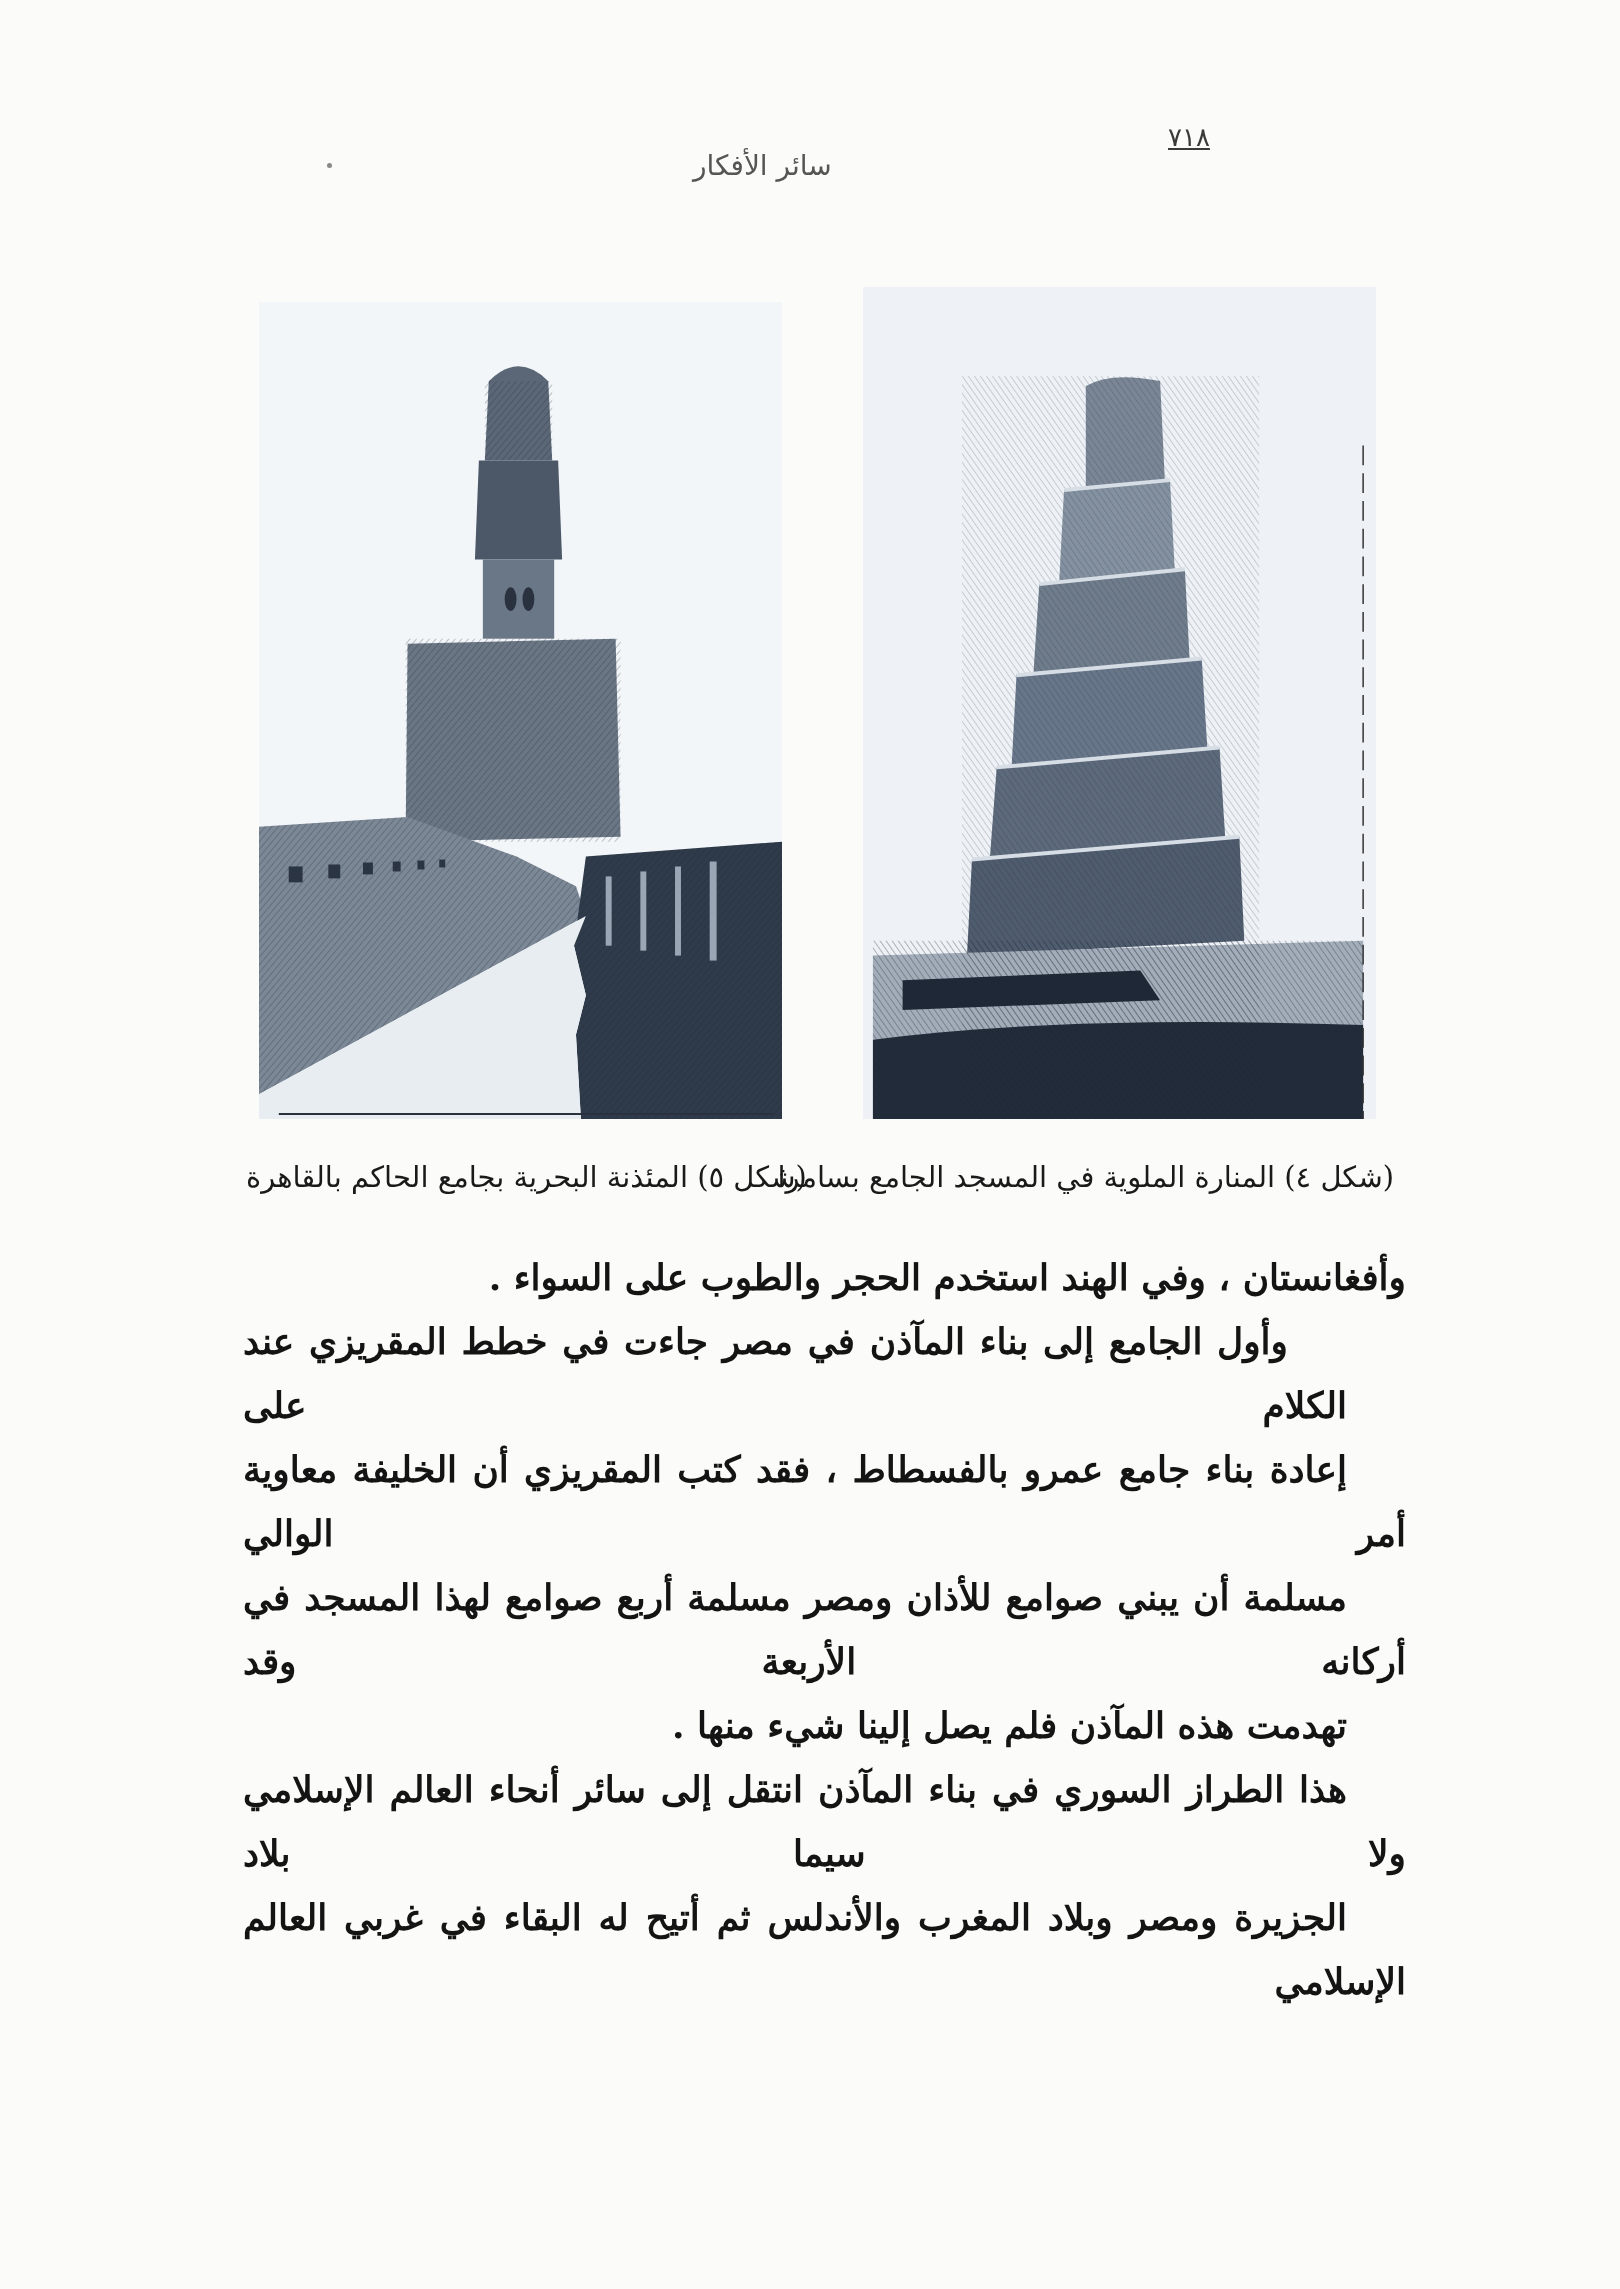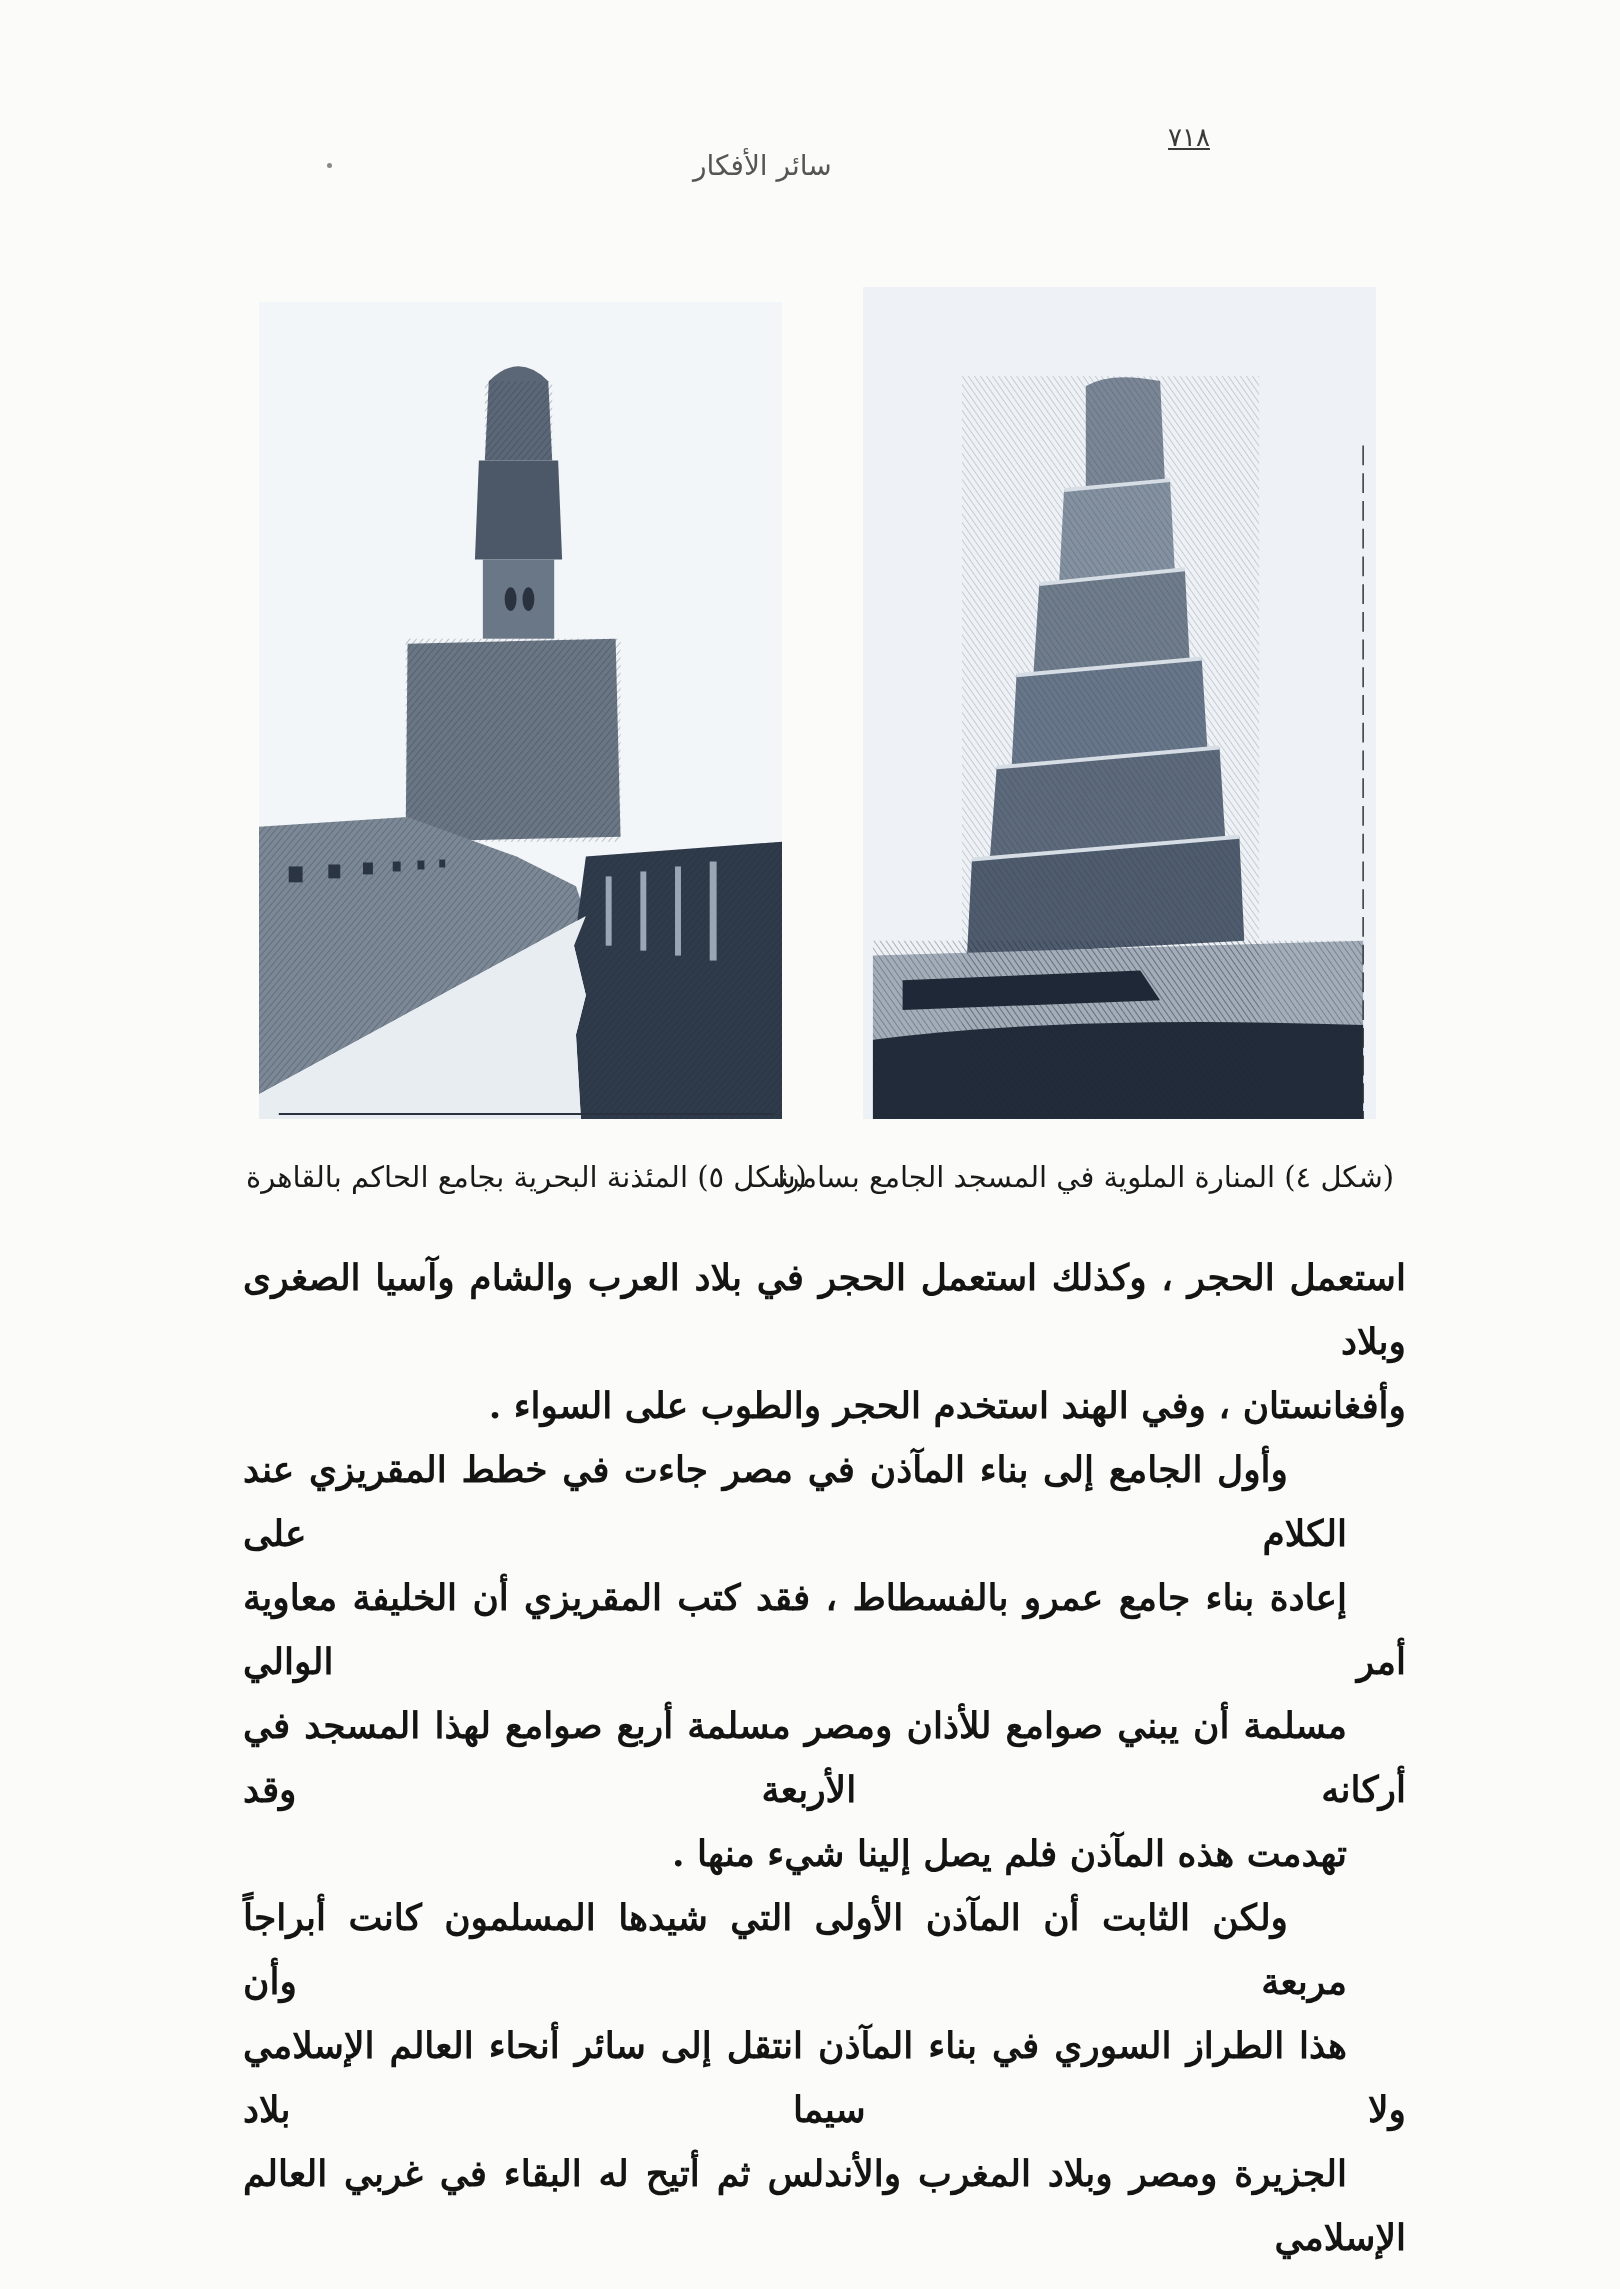--- a/index.html
+++ b/index.html
@@ -107,31 +107,29 @@
       </g>
       <line x1="505" y1="160" x2="505" y2="840" stroke="#333" stroke-width="1.5" stroke-dasharray="20 8"></line>
     </svg>
   </div>
 
   <div class="caption" id="cap5">(شكل ٥) المئذنة البحرية بجامع الحاكم بالقاهرة</div>
   <div class="caption" id="cap4">(شكل ٤) المنارة الملوية في المسجد الجامع بسامرا</div>
 
   <div class="body-text">
     <p>
-      <span class="line">استعمل الحجر ، وكذلك استعمل الحجر في بلاد العرب والشام وآسيا الصغرى وبلاد</span>
       <span class="line last">وأفغانستان ، وفي الهند استخدم الحجر والطوب على السواء .</span>
     </p>
     <p class="indent">
       <span class="line" style="padding-right:59px">وأول الجامع إلى بناء المآذن في مصر جاءت في خطط المقريزي عند الكلام على</span>
       <span class="line">إعادة بناء جامع عمرو بالفسطاط ، فقد كتب المقريزي أن الخليفة معاوية أمر الوالي</span>
       <span class="line">مسلمة أن يبني صوامع للأذان ومصر مسلمة أربع صوامع لهذا المسجد في أركانه الأربعة وقد</span>
       <span class="line last">تهدمت هذه المآذن فلم يصل إلينا شيء منها .</span>
     </p>
     <p class="indent">
-      <span class="line" style="padding-right:59px">ولكن الثابت أن المآذن الأولى التي شيدها المسلمون كانت أبراجاً مربعة وأن</span>
       <span class="line">هذا الطراز السوري في بناء المآذن انتقل إلى سائر أنحاء العالم الإسلامي ولا سيما بلاد</span>
       <span class="line">الجزيرة ومصر وبلاد المغرب والأندلس ثم أتيح له البقاء في غربي العالم الإسلامي</span>
 
     </p>
 
   </div>
 
 </div>
 
 

